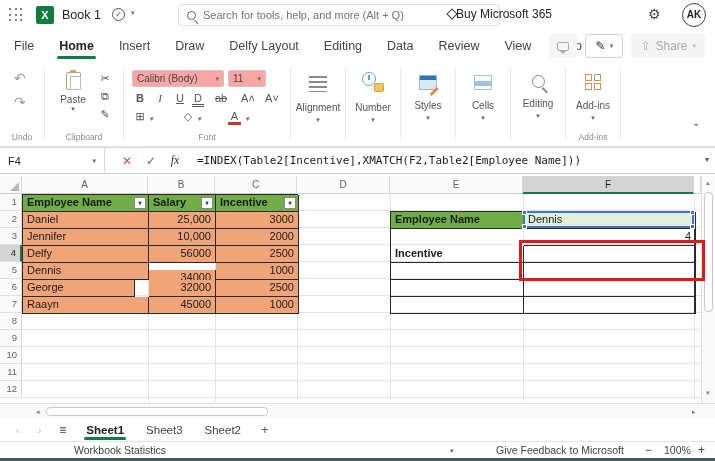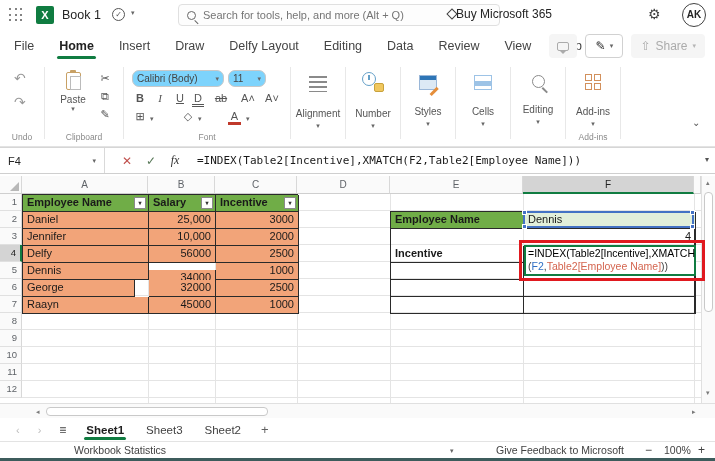--- a/index.html
+++ b/index.html
@@ -38,34 +38,34 @@
   .chev { font-size:7px; color:#666; }
   .chev.dis { color:#b5b5b5; }
 
   
   .ribbon { position:absolute; left:0; top:62px; width:715px; height:85px; background:#fff; border-bottom:1px solid #e3e3e3; display:flex; }
   .rgroup { position:relative; height:100%; flex:0 0 auto; }
   .vsep { width:1px; background:#e8e8e8; height:72px; margin-top:5px; flex:0 0 auto; }
   .glabel { position:absolute; bottom:4px; left:0; right:0; text-align:center; font-size:8.5px; color:#8a8a8a; }
   .icon-btn { color:#9a9a9a; font-size:14px; text-align:center; cursor:pointer; }
   .bigbtn { width:54px; display:flex; flex-direction:column; align-items:center; padding-top:10px; cursor:pointer; gap:3px; }
-  .bigbtn .lbl { font-size:10px; color:#555; margin-top:13px; }
+  .bigbtn .lbl { font-size:10px; color:#555; margin-top:7px; }
   .align-ic { width:18px; height:16px; background:repeating-linear-gradient(to bottom,#8a8a8a 0 2px,transparent 2px 5px); margin-top:4px; }
   .num-ic { position:relative; width:22px; height:20px; }
   .num-ic .clock { position:absolute; left:0; top:0; width:14px; height:14px; border:1.5px solid #64a0c8; border-radius:50%; }
   .num-ic .clock:after { content:""; position:absolute; left:5px; top:2px; width:1.5px; height:5px; background:#64a0c8; }
   .num-ic .coins { position:absolute; right:0; bottom:0; width:10px; height:9px; background:#f0c75e; border:1px solid #c8a23c; border-radius:2px; }
   .styles-ic { width:18px; height:15px; border:1px solid #9ab7d8; position:relative; background:linear-gradient(to bottom,#2e75b6 0 4px,#dce9f5 4px 100%); }
   .styles-ic:after { content:""; position:absolute; right:-3px; bottom:-3px; width:10px; height:2.5px; background:#e58e3a; transform:rotate(-45deg); }
   .cells-ic { width:18px; height:15px; border:1px solid #9dc3e6; background:linear-gradient(to bottom,#fff 0 5px,#9dc3e6 5px 10px,#fff 10px 100%); }
   .edit-ic { width:13px; height:13px; border:1.5px solid #8a8a8a; border-radius:50%; position:relative; margin-top:3px; }
   .edit-ic:after { content:""; position:absolute; left:10px; top:11px; width:7px; height:1.7px; background:#8a8a8a; transform:rotate(45deg); transform-origin:0 0; }
   .addins-ic { width:16px; height:16px; display:grid; grid-template-columns:1fr 1fr; gap:2px; margin-top:2px; }
   .addins-ic span { border:1.4px solid #d2905c; }
-  .fmt-box { position:absolute; height:17px; border:1px solid #c8c8c8; border-radius:7px; font-size:10px; color:#444; display:flex; align-items:center; justify-content:space-between; padding:0 4px; cursor:pointer; background:#7dd3fc; }
+  .fmt-box { position:absolute; height:17px; border:1px solid #c8c8c8; border-radius:2px; font-size:10px; color:#444; display:flex; align-items:center; justify-content:space-between; padding:0 4px; cursor:pointer; background:#fca5a5; }
   .fbtn { position:absolute; font-size:11px; color:#555; cursor:pointer; width:16px; text-align:center; }
   .clip-ic { width:15px; height:18px; border:1.4px solid #c8a165; border-radius:2px; position:relative; background:#fff; }
   .clip-ic:before { content:""; position:absolute; left:3px; top:-3px; width:6px; height:3px; background:#c8a165; border-radius:1px; }
   .clip-ic:after { content:""; position:absolute; left:3px; top:3px; width:9px; height:12px; background:#fff; border:1px solid #bbb; }
 
   
   .fbar { position:absolute; left:0; top:147px; width:715px; height:27px; background:#fff; border-top:1px solid #d6d6d6; border-bottom:1px solid #cfcfcf; display:flex; align-items:center; }
   .namebox { width:105px; height:100%; border-right:1px solid #d9d9d9; display:flex; align-items:center; justify-content:space-between; padding:0 8px; font-size:11px; color:#242424; }
   .fico { width:24px; text-align:center; font-size:12px; cursor:pointer; }
   .formula-text { font-family:"DejaVu Sans Mono", monospace; font-size:11px; color:#1a1a1a; margin-left:10px; white-space:nowrap; }
@@ -353,24 +353,20 @@
       <div class="cell" style="left:133px;top:85px;width:172px;height:17px"></div>
     </div>
 
     <div class="sel-ref">
       <span class="handle" style="left:-3px;top:-3px"></span>
       <span class="handle" style="right:-3px;top:-3px"></span>
       <span class="handle" style="left:-3px;bottom:-3px"></span>
       <span class="handle" style="right:-3px;bottom:-3px"></span>
     </div>
 
-    <div class="editcell">
-      <div>=INDEX(Table2[Incentive],XMATCH</div>
-      <div><span class="tok-dim">(</span><span class="tok-blue">F2</span><span class="tok-dim">,</span><span class="tok-red">Table2[Employee Name]</span><span class="tok-dim">))</span></div>
-    </div>
 
     <div class="redbox"></div>
 
     <div class="vscroll">
       <div class="scr-ar" style="left:4px;top:3px">▴</div>
       <div class="vthumb"></div>
       <div class="scr-ar" style="left:4px;top:213px">▾</div>
     </div>
   </div>
 

